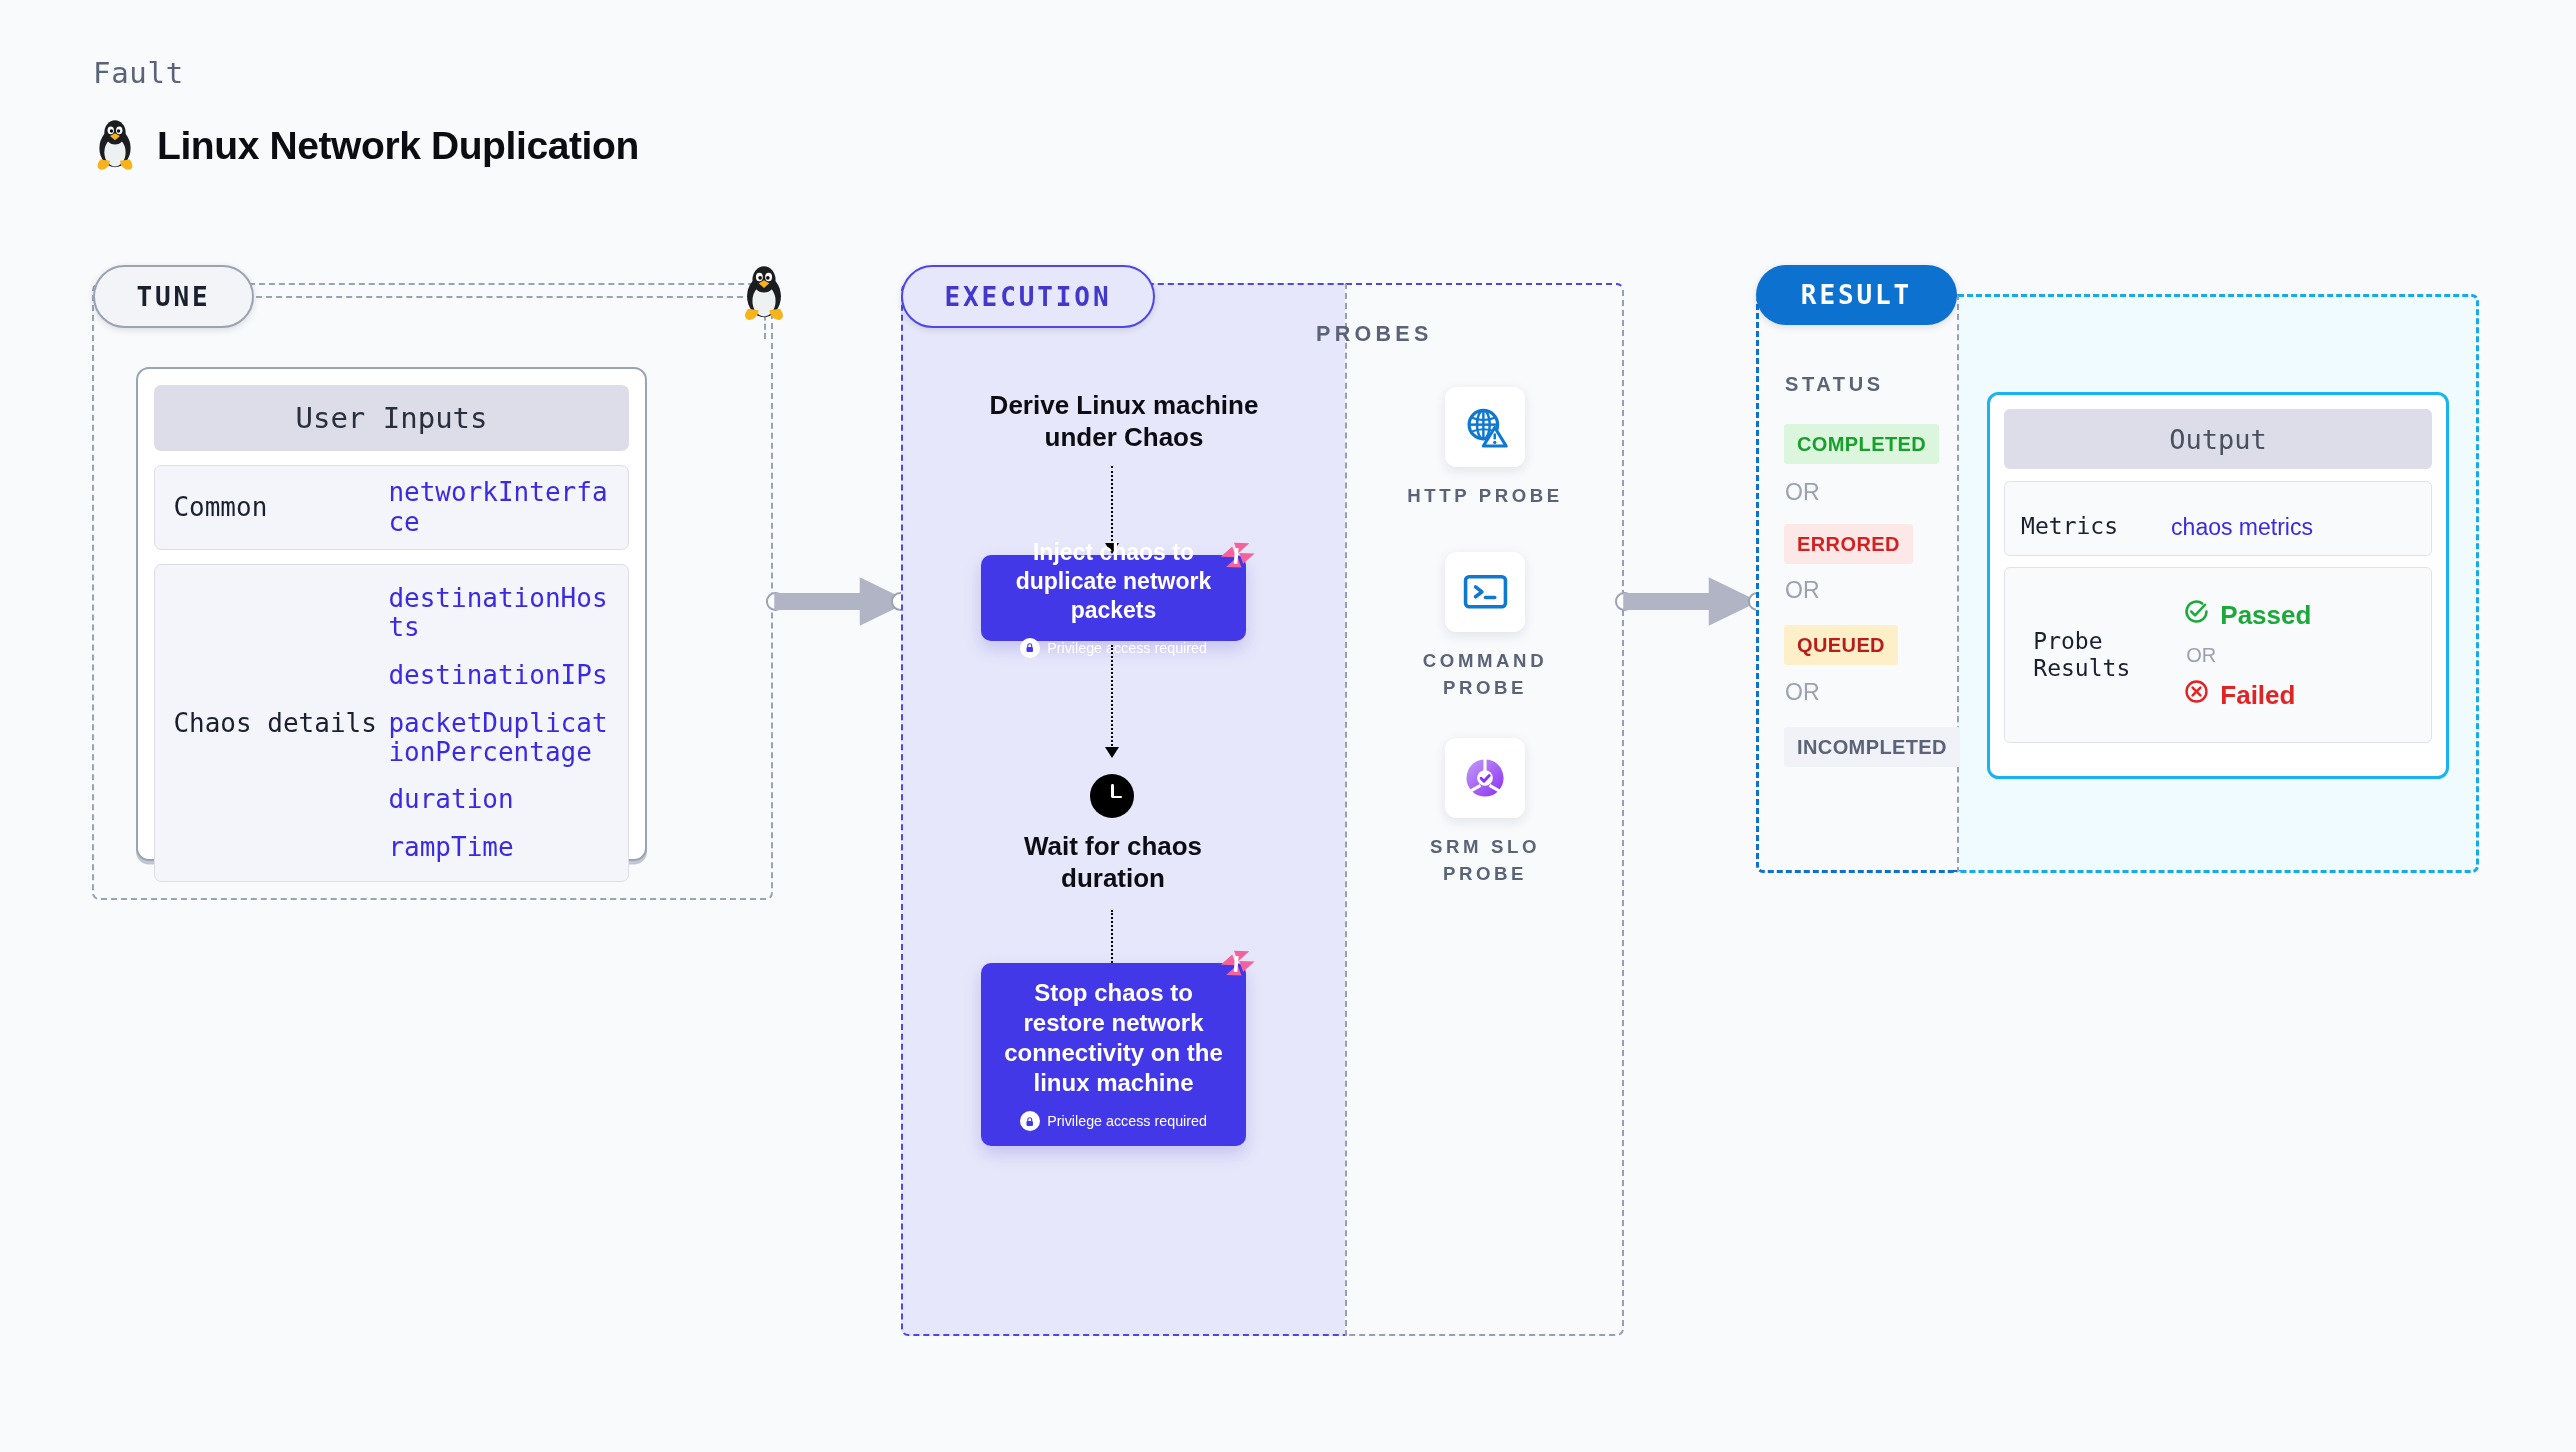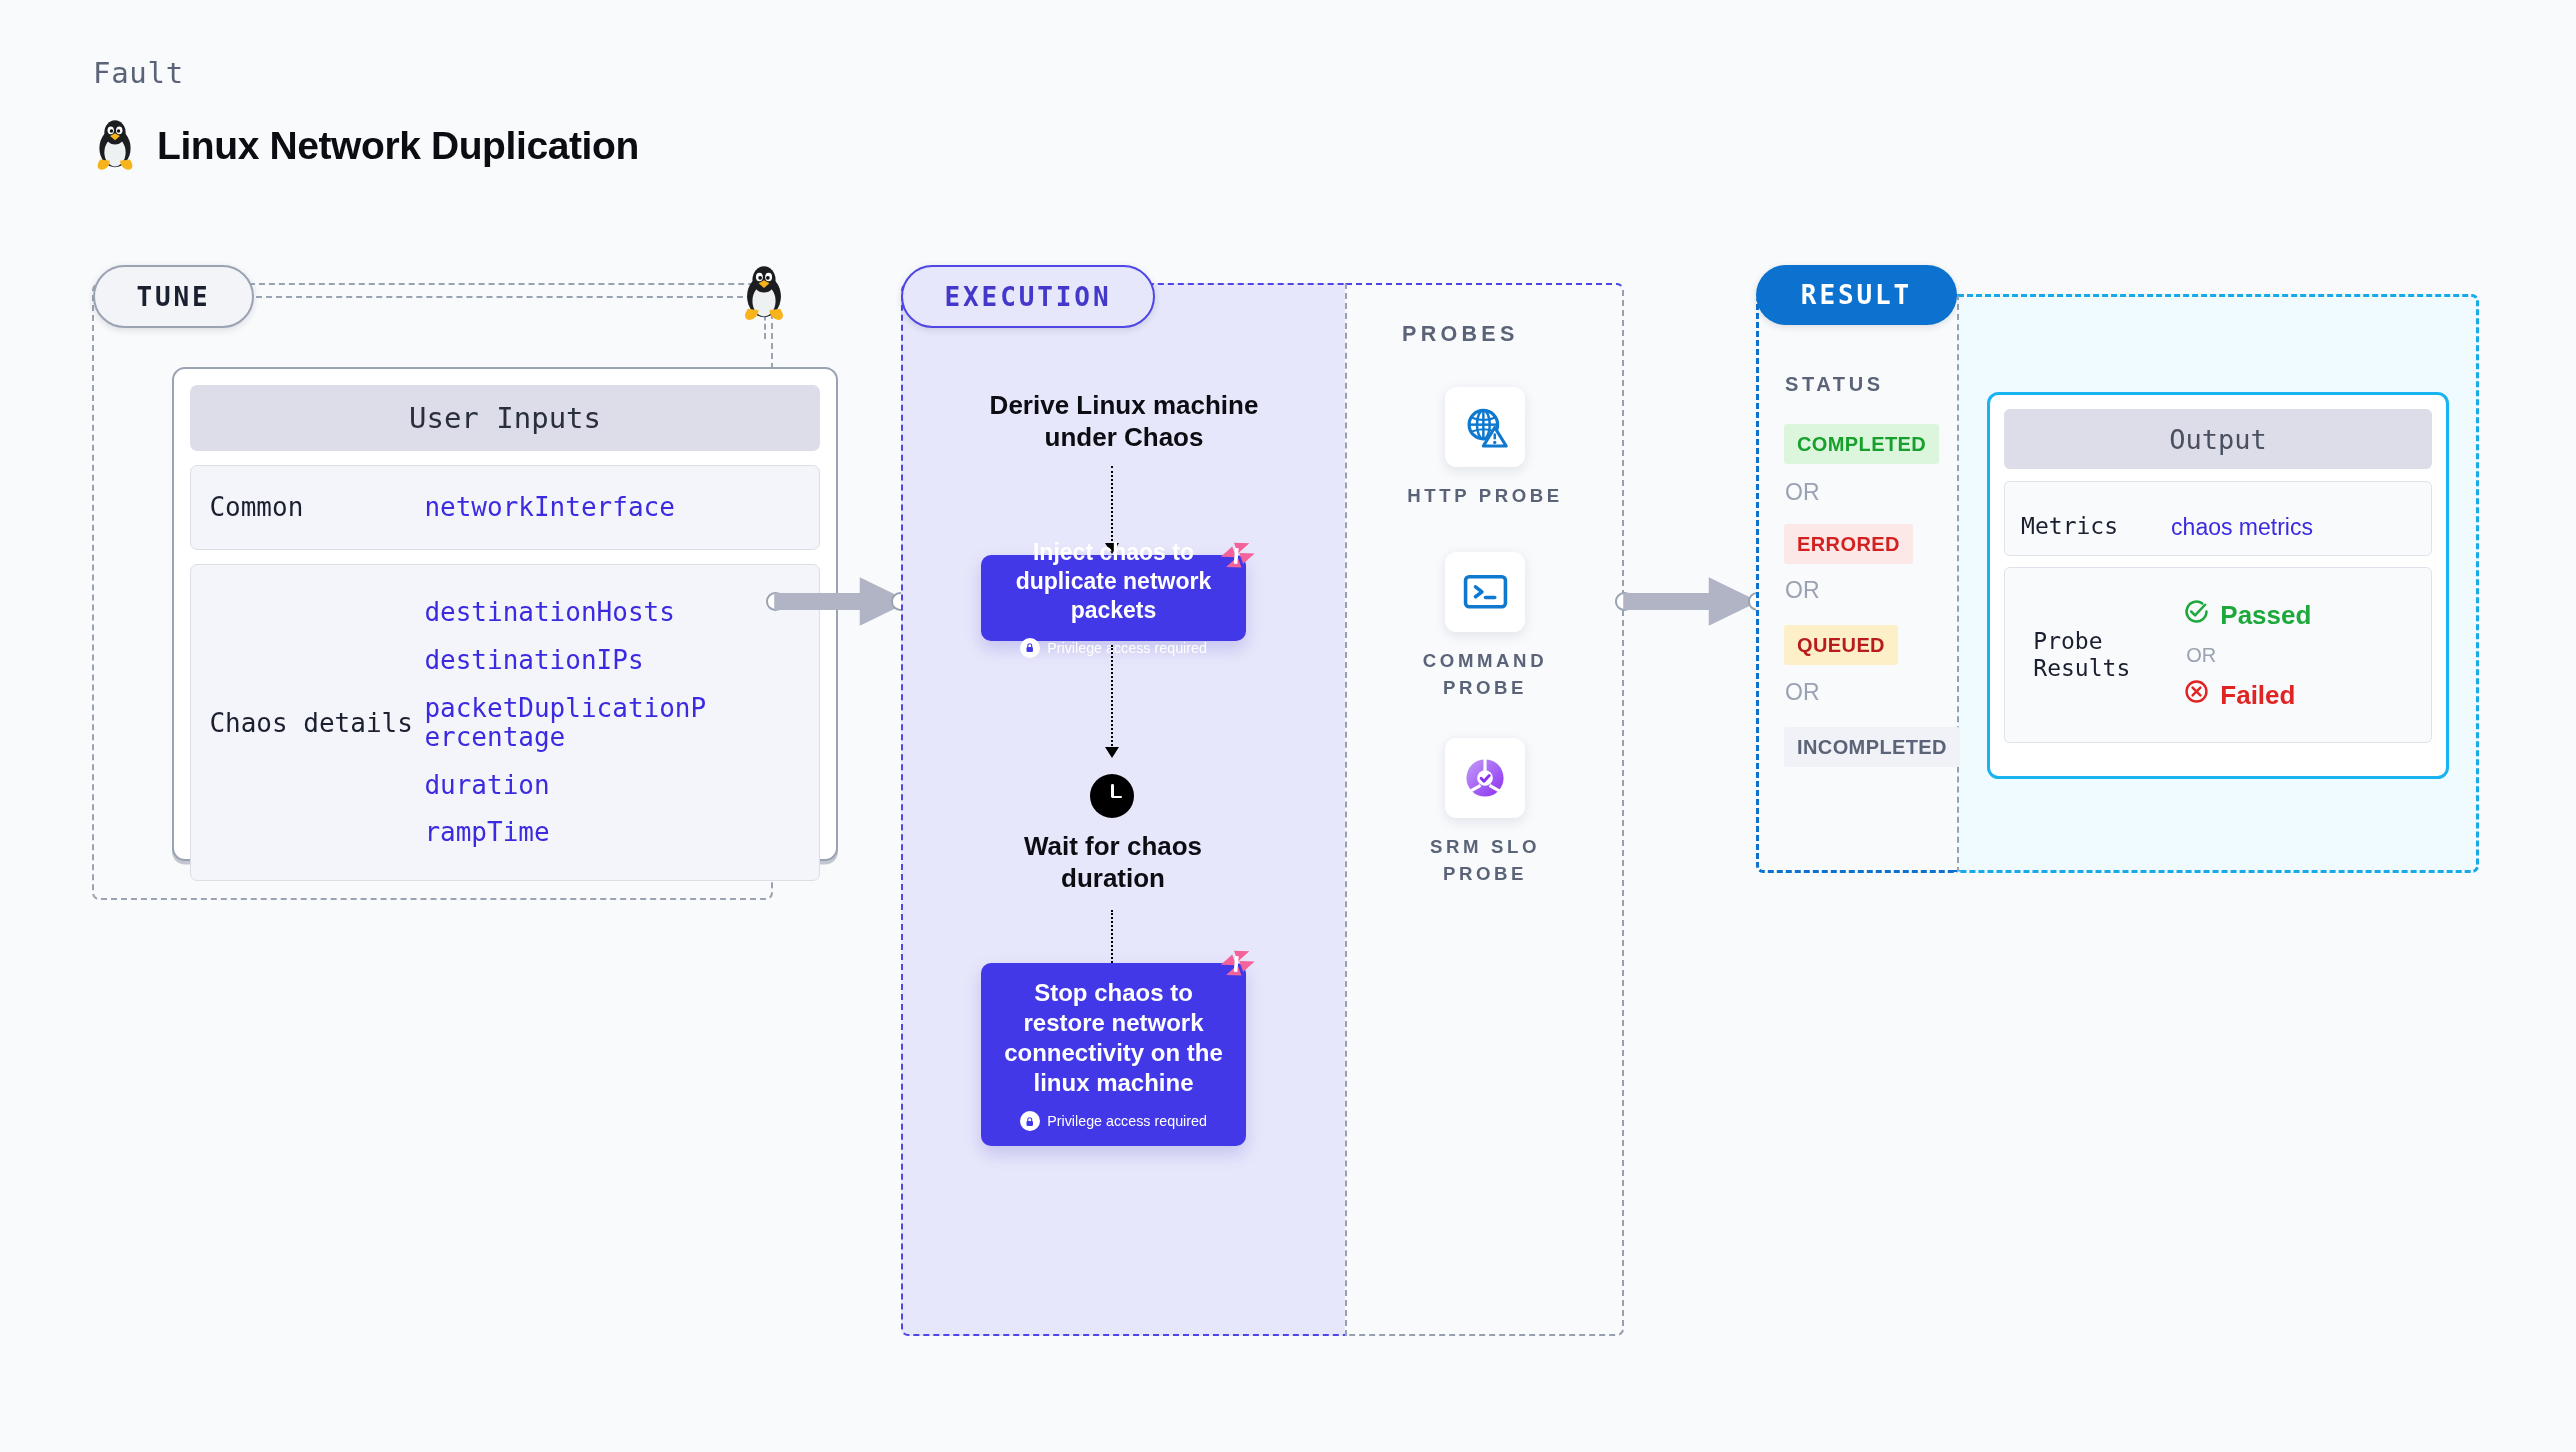--- a/index.html
+++ b/index.html
@@ -49,25 +49,24 @@
     font-size: 26px;
   }
   .badge-result {
     left: 1756px; top: 265px; width: 201px; height: 60px;
     background: #0d72cf; border: none; color: #ffffff;
     font-size: 26px;
   }
 
   
   .ui-card {
-    position: absolute; left: 136px; top: 367px; width: 666px; height: 494px;
+    position: absolute; left: 136px; top: 367px; width: 511px; height: 494px;
     background: #ffffff; border: 2.9px solid #9aa3b2; border-radius: 13px;
     box-shadow: 0 3.6px 0 rgba(150,157,170,.55);
     padding: 15.8px;
-    margin-left: 36px;
   }
   .ui-head {
     height: 66px; background: #dcdde8; border-radius: 7.2px;
     display:flex; align-items:center; justify-content:center;
     font-family: "DejaVu Sans Mono", monospace; font-size: 29px; color: #2a2f3d;
   }
   .ui-row {
     margin-top: 14.3px; background: #f4f5fa; border: 1.4px solid #dcdee6; border-radius: 7.2px;
     display: flex; align-items: center; padding: 18.6px 18.6px;
   }
@@ -88,21 +87,21 @@
     left: 901px; top: 283px; width: 446px; height: 1053px;
     border: 2.9px dashed #4f46e5; border-right: none; border-radius: 7.2px 0 0 7.2px;
     background: #e7e7fb;
   }
   .probes-panel {
     left: 1345px; top: 283px; width: 279px; height: 1053px;
     border: 2.1px dashed #98a0b0; border-top: 2.9px dashed #4f46e5; border-radius: 0 7.2px 7.2px 0;
     background: #f8fafc;
   }
   .probes-title {
-    position:absolute; left: 1402px; top: 322px;
+    position:absolute; left: 1316px; top: 322px;
     font-size: 21.5px; font-weight: 700; color: #5a6377; letter-spacing: 4.3px;
   }
 
   .flow-label {
     position: absolute; text-align: center; font-size: 26px; font-weight: 700;
     color: #0b0d12; line-height: 1.22;
   }
   .node {
     position: absolute; background: #4338e8; border-radius: 10px;
     color: #fff; text-align: center;

